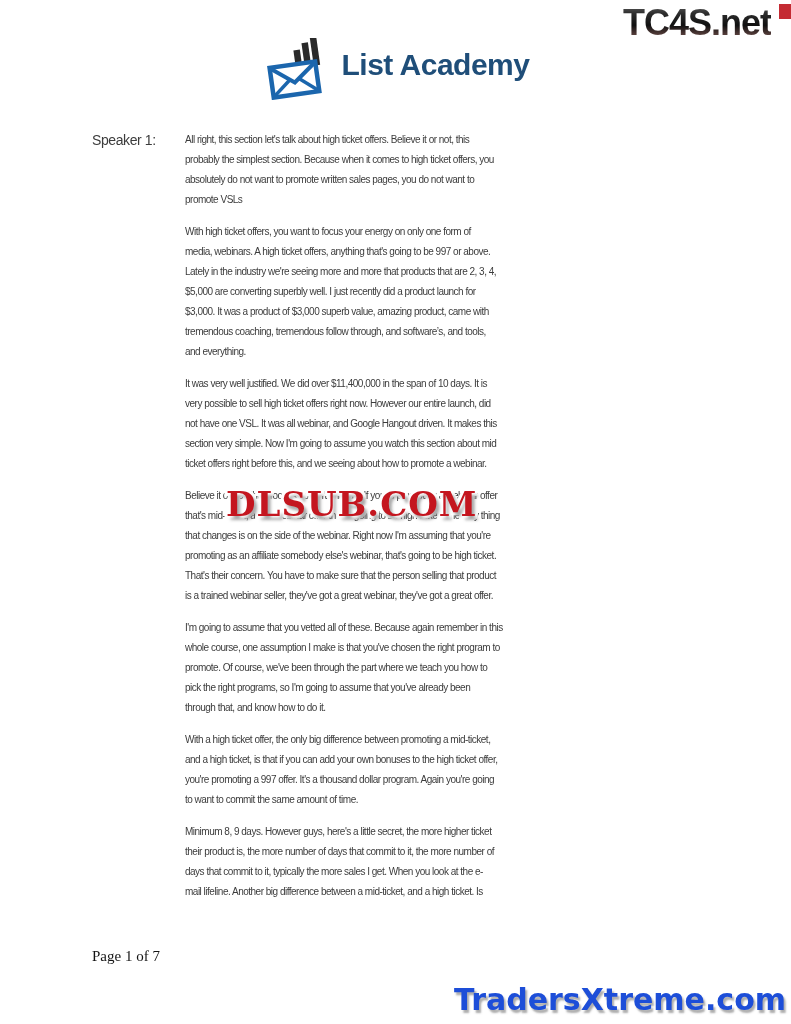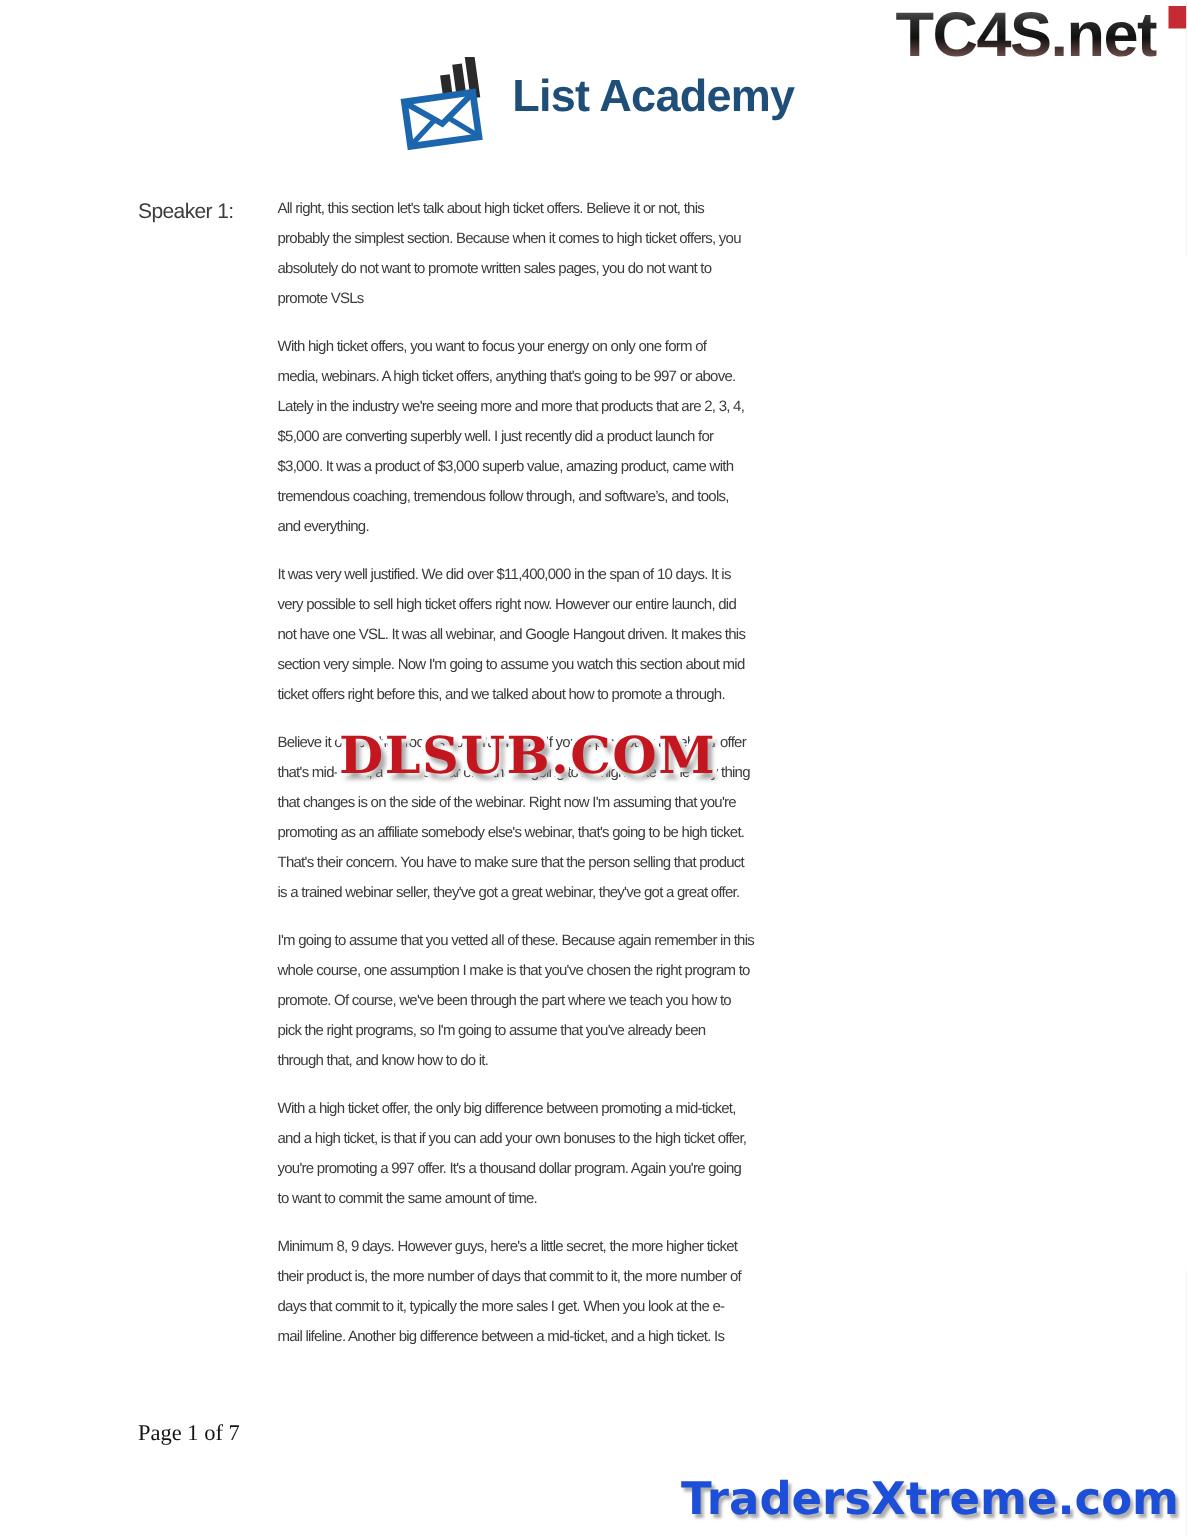--- a/index.html
+++ b/index.html
@@ -12,21 +12,21 @@
     margin: 0 auto;
     overflow: hidden;
     font-family: "Liberation Sans", sans-serif;
   }
 
   
   .tc4s {
     position: absolute;
     top: 0px;
     right: 20px;
-    font-size: 42px;
+    font-size: 36px;
     font-weight: bold;
     letter-spacing: -1px;
     line-height: 46px;
     background: linear-gradient(180deg, #777777 0%, #2b2b2b 30%, #101010 55%, #5e4340 78%, #9a706d 97%);
     -webkit-background-clip: text;
     background-clip: text;
     color: transparent;
     font-family: "Liberation Sans", sans-serif;
   }
   .tc4s-red-square {
@@ -177,21 +177,21 @@
           <div class="line">$5,000 are converting superbly well. I just recently did a product launch for</div>
           <div class="line">$3,000. It was a product of $3,000 superb value, amazing product, came with</div>
           <div class="line">tremendous coaching, tremendous follow through, and software’s, and tools,</div>
           <div class="line">and everything.</div>
         </div>
         <div class="paragraph">
           <div class="line">It was very well justified. We did over $11,400,000 in the span of 10 days. It is</div>
           <div class="line">very possible to sell high ticket offers right now. However our entire launch, did</div>
           <div class="line">not have one VSL. It was all webinar, and Google Hangout driven. It makes this</div>
           <div class="line">section very simple. Now I'm going to assume you watch this section about mid</div>
-          <div class="line">ticket offers right before this, and we talked about how to promote a through.</div>
+          <div class="line">ticket offers right before this, and we seeing about how to promote a webinar.</div>
         </div>
         <div class="paragraph">
           <div class="line">Believe it or not, the process doesn't change. If you're promoting a webinar offer</div>
           <div class="line">that's mid-ticket, and a webinar offer that is going to be high ticket. The only thing</div>
           <div class="line">that changes is on the side of the webinar. Right now I'm assuming that you're</div>
           <div class="line">promoting as an affiliate somebody else's webinar, that's going to be high ticket.</div>
           <div class="line">That's their concern. You have to make sure that the person selling that product</div>
           <div class="line">is a trained webinar seller, they've got a great webinar, they've got a great offer.</div>
         </div>
         <div class="paragraph">

